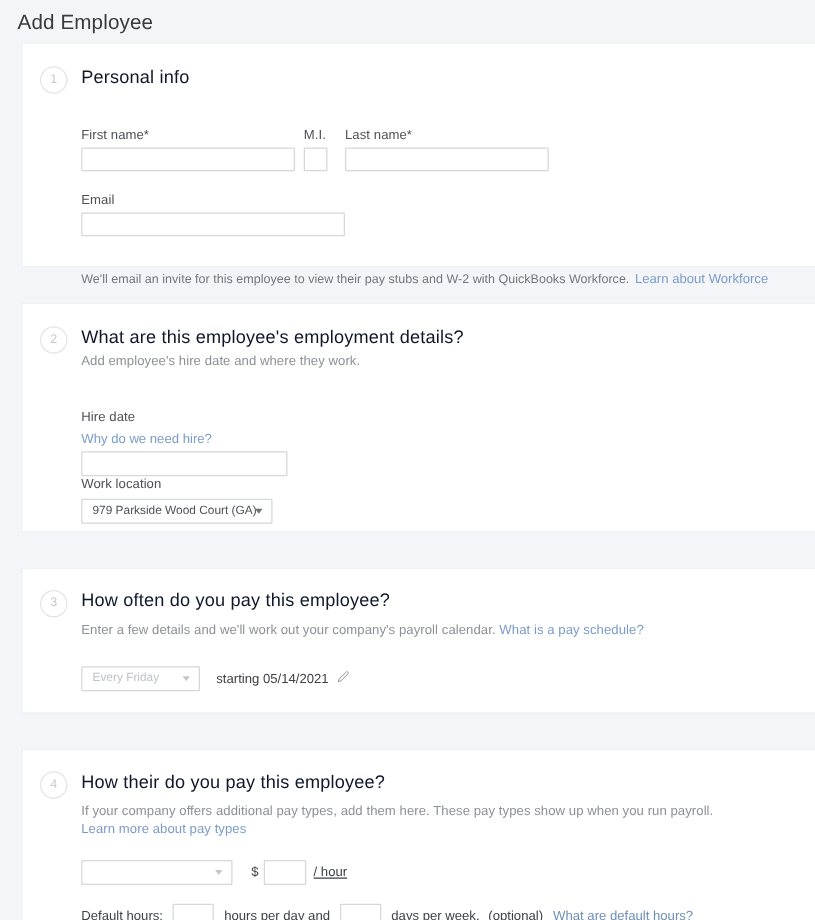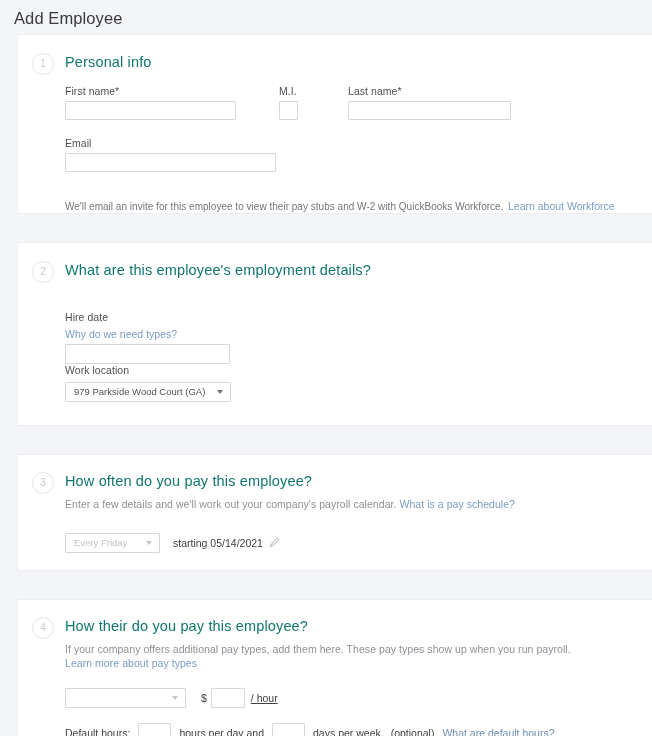--- a/index.html
+++ b/index.html
@@ -46,21 +46,21 @@
     font-size: 10px;
     line-height: 20px;
     text-align: center;
     font-family: "Liberation Sans", sans-serif;
   }
 
   .section-body { padding-left: 47px; padding-right: 16px; }
 
   .section-title {
     font-size: 14.5px;
-    color: #0f766e;
+    color: #0f172a;
     font-weight: 400;
     line-height: 18px;
     letter-spacing: 0.15px;
   }
 
   .section-sub {
     font-size: 10.5px;
     color: #8d9096;
     line-height: 14px;
     margin-top: 3px;
@@ -147,21 +147,21 @@
 
 <div class="page-title">Add Employee</div>
 
 <div class="card" style="margin-top:6px;height:180px;">
   <div class="card-inner" style="padding-top:18px;">
     <div class="step-circle" style="top:18px;">1</div>
 
     <div class="section-body">
       <div class="section-title">Personal info</div>
 
-      <div class="row" style="margin-top:14px;gap:36px;">
+      <div class="row" style="margin-top:31px;">
         <div style="width:178px;">
           <div class="field-label">First name*</div>
           <input class="txt-input" type="text" style="width: 171px;" value="">
         </div>
         <div style="width:27px;">
           <div class="field-label" style="text-align:left;padding-right:2px;">M.I.</div>
           <input class="txt-input" type="text" style="width: 19px;" value="">
         </div>
         <div style="width:170px;margin-left:6px;">
           <div class="field-label">Last name*</div>
@@ -181,30 +181,31 @@
     </div>
   </div>
 </div>
 
 <div class="card" style="margin-top:28px;height:184px;">
   <div class="card-inner" style="padding-top:18px;">
     <div class="step-circle" style="top:18px;">2</div>
 
     <div class="section-body">
       <div class="section-title">What are this employee's employment details?</div>
+      <div class="section-sub">Add employee's hire date and where they work.</div>
 
       <div style="margin-top:32px;">
         <div class="field-label">Hire date</div>
-        <a class="link-blue" href="#" style="display:block;line-height:14px;">Why do we need types?</a>
+        <a class="link-blue" href="#" style="display:block;line-height:14px;">Why do we need hire?</a>
         <input class="txt-input" type="text" style="width: 165px; margin-top: 3px; height: 20px;" value="">
       </div>
 
       <div style="margin-top:0;">
         <div class="field-label">Work location</div>
-        <div class="select-box" style="width:166px;margin-top:2px;">
+        <div class="select-box" style="width:153px;margin-top:2px;">
           <span class="sel-text">979 Parkside Wood Court (GA)</span>
           <span class="caret"></span>
         </div>
       </div>
     </div>
   </div>
 </div>
 
 <div class="card" style="margin-top:28px;height:117px;">
   <div class="card-inner" style="padding-top:17px;">

